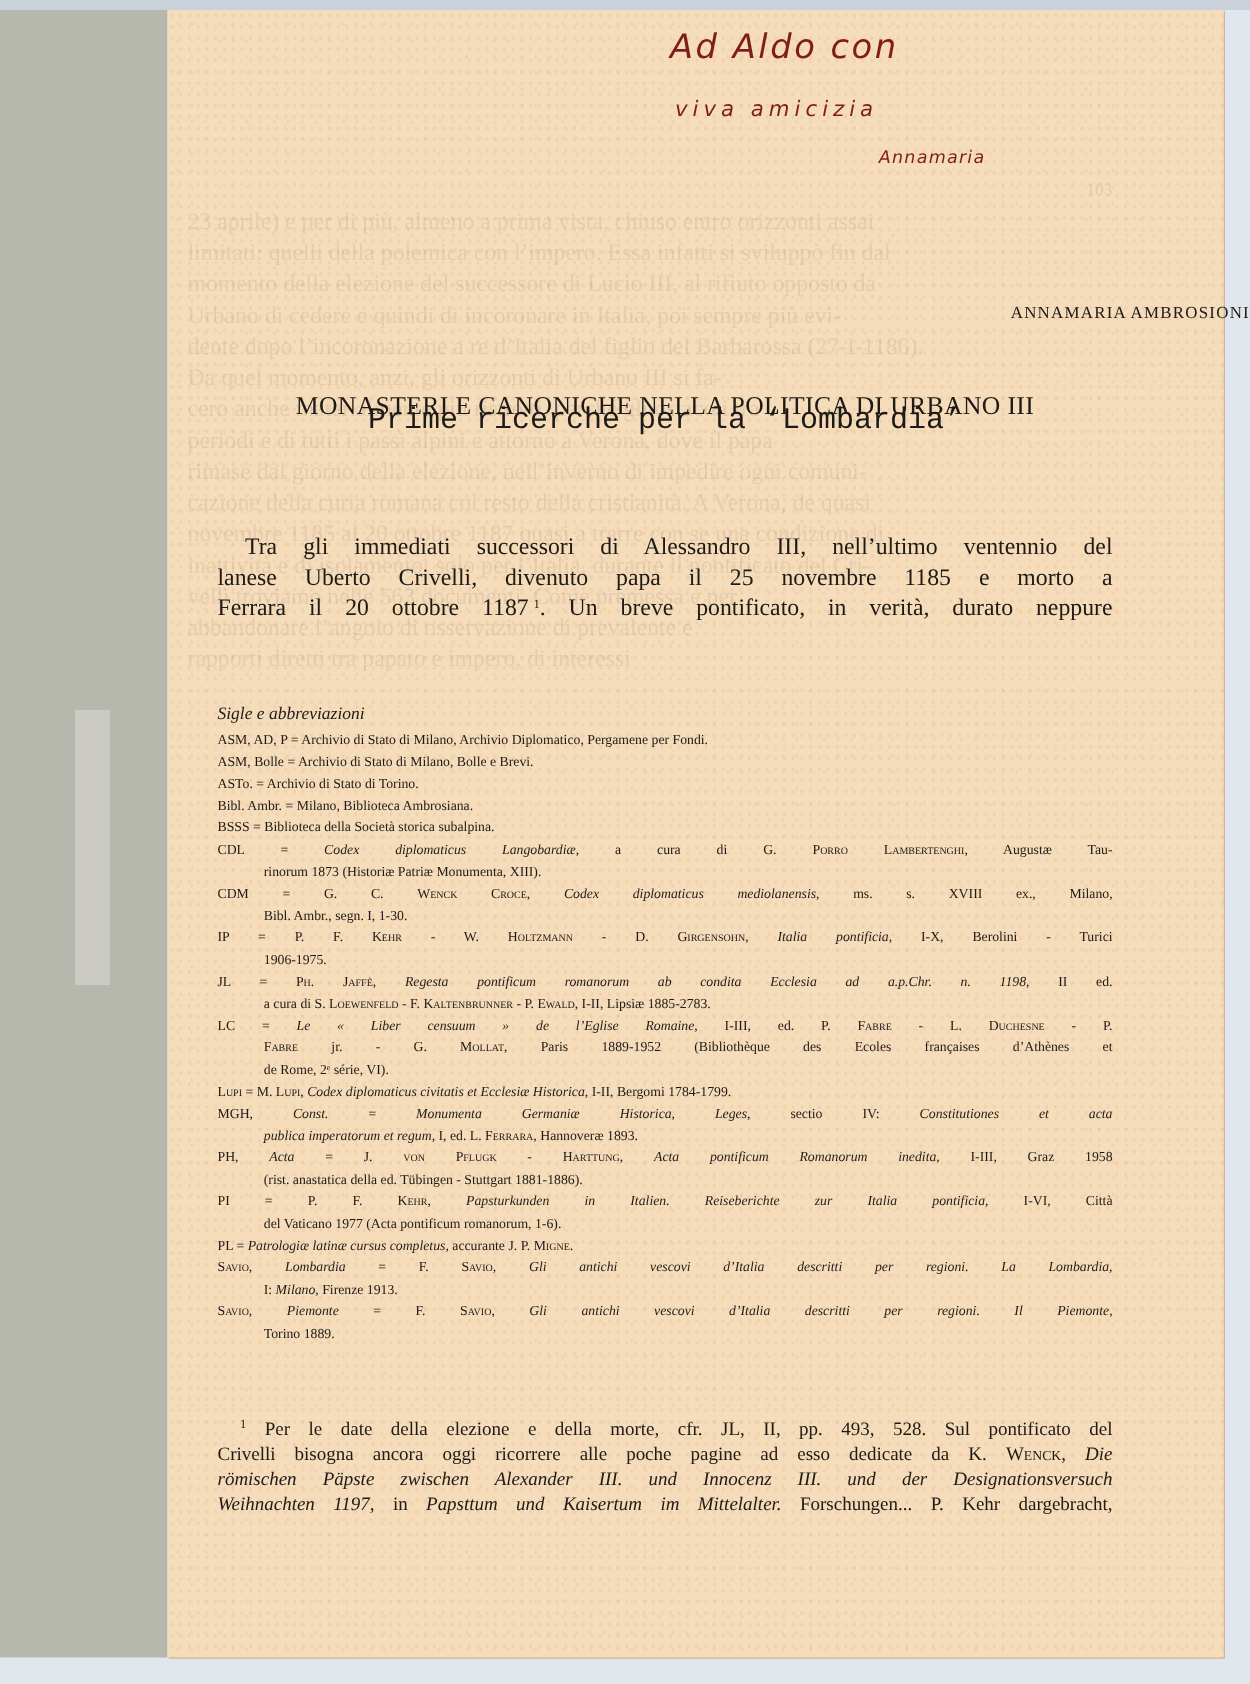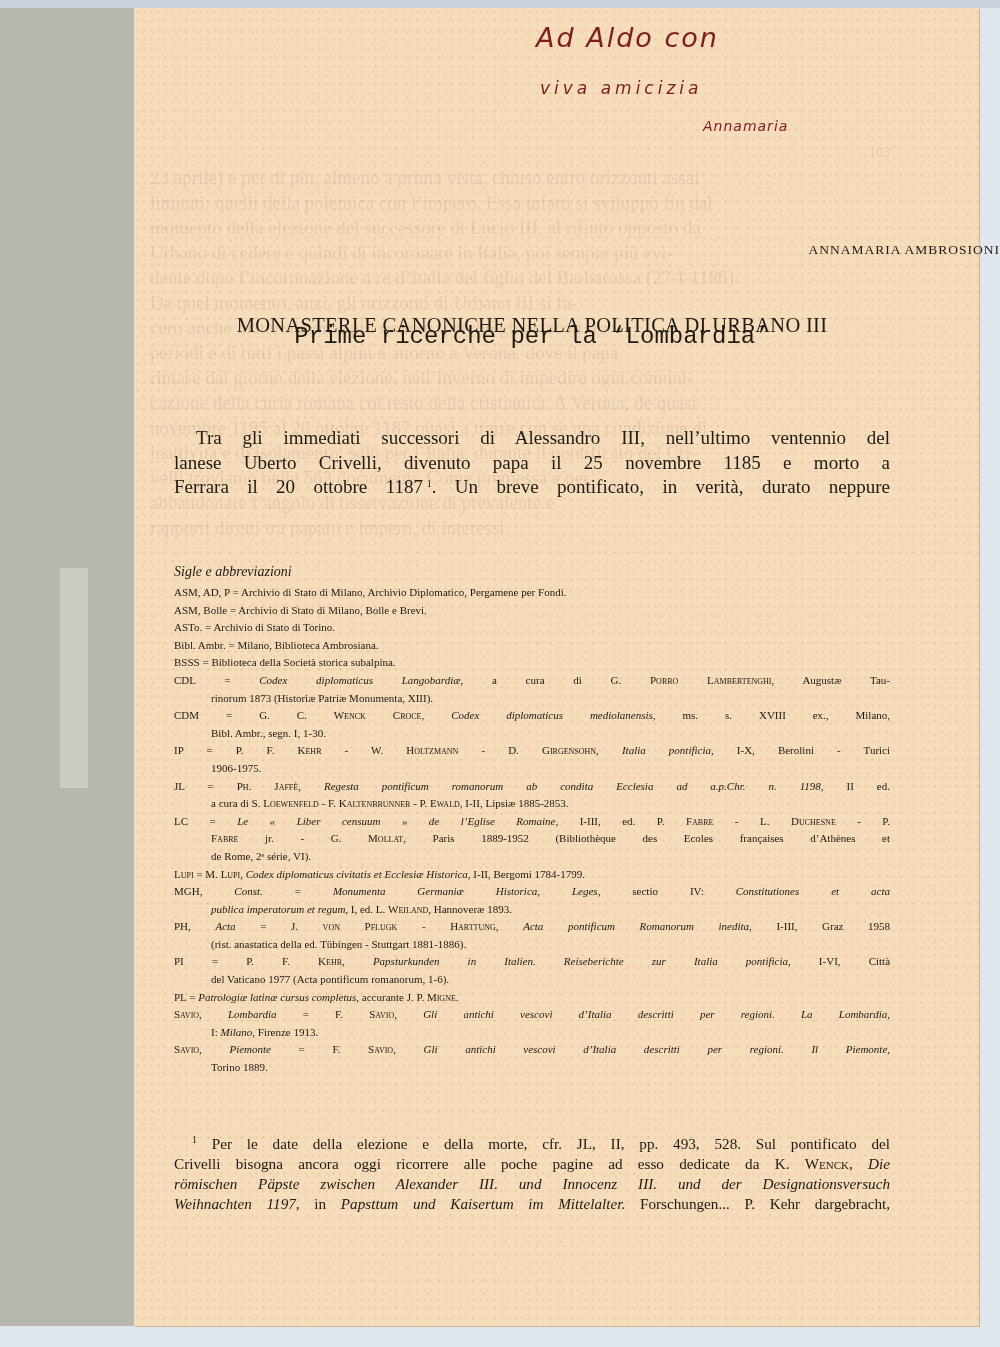--- a/index.html
+++ b/index.html
@@ -163,36 +163,36 @@
     <span class="ln cont last">Bibl. Ambr., segn. I, 1-30.</span>
   </div>
 
   <div class="abbrev-item">
     <span class="ln"><span>IP</span> <span>=</span> <span>P. F. </span><span class="sc">Kehr</span><span> - W. </span><span class="sc">Holtzmann</span><span> - D. </span><span class="sc">Girgensohn</span>, <span class="it">Italia pontificia,</span><span> I-X, Berolini - Turici</span></span>
     <span class="ln cont last">1906-1975.</span>
   </div>
 
   <div class="abbrev-item">
     <span class="ln"><span>JL</span> <span>=</span> <span class="sc">Ph. Jaffè</span>, <span class="it">Regesta pontificum romanorum ab condita Ecclesia ad a.p.Chr. n. 1198,</span><span> II ed.</span></span>
-    <span class="ln cont last"><span>a cura di S. </span><span class="sc">Loewenfeld</span><span> - F. </span><span class="sc">Kaltenbrunner</span><span> - P. </span><span class="sc">Ewald</span><span>, I-II, Lipsiæ 1885-2853.</span></span>
+    <span class="ln cont last"><span>a cura di S. </span><span class="sc">Loewenfeld</span><span> - F. </span><span class="sc">Kaltenbrunner</span><span> - P. </span><span class="sc">Ewald</span><span>, I-II, Lipsiæ 1885-2783.</span></span>
   </div>
 
   <div class="abbrev-item">
     <span class="ln"><span>LC</span> <span>=</span> <span class="it">Le « Liber censuum » de l’Eglise Romaine,</span><span> I-III, ed. P. </span><span class="sc">Fabre</span><span> - L. </span><span class="sc">Duchesne</span><span> - P.</span></span>
     <span class="ln cont"><span class="sc">Fabre</span><span> jr. - G. </span><span class="sc">Mollat</span><span>, Paris 1889-1952 (Bibliothèque des Ecoles françaises d’Athènes et</span></span>
     <span class="ln cont last">de Rome, 2ᵉ série, VI).</span>
   </div>
 
   <div class="abbrev-item">
     <span class="ln last"><span class="sc">Lupi</span> <span>=</span> <span>M. </span><span class="sc">Lupi</span>, <span class="it">Codex diplomaticus civitatis et Ecclesiæ Historica,</span><span> I-II, Bergomi 1784-1799.</span></span>
   </div>
 
   <div class="abbrev-item">
     <span class="ln"><span>MGH,</span> <span class="it">Const.</span> <span>=</span> <span class="it">Monumenta Germaniæ Historica, Leges,</span><span> sectio IV: </span><span class="it">Constitutiones et acta</span></span>
-    <span class="ln cont last"><span class="it">publica imperatorum et regum,</span><span> I, ed. L. </span><span class="sc">Weiland</span><span>, Hannoveræ 1893.</span></span>
+    <span class="ln cont last"><span class="it">publica imperatorum et regum,</span><span> I, ed. L. </span><span class="sc">Ferrara</span><span>, Hannoveræ 1893.</span></span>
   </div>
 
   <div class="abbrev-item">
     <span class="ln"><span>PH,</span> <span class="it">Acta</span> <span>=</span> <span>J. </span><span class="sc">von Pflugk - Harttung</span>, <span class="it">Acta pontificum Romanorum inedita,</span><span> I-III, Graz 1958</span></span>
     <span class="ln cont last">(rist. anastatica della ed. Tübingen - Stuttgart 1881-1886).</span>
   </div>
 
   <div class="abbrev-item">
     <span class="ln"><span>PI</span> <span>=</span> <span>P. F. </span><span class="sc">Kehr</span>, <span class="it">Papsturkunden in Italien. Reiseberichte zur Italia pontificia,</span><span> I-VI, Città</span></span>
     <span class="ln cont last">del Vaticano 1977 (Acta pontificum romanorum, 1-6).</span>

